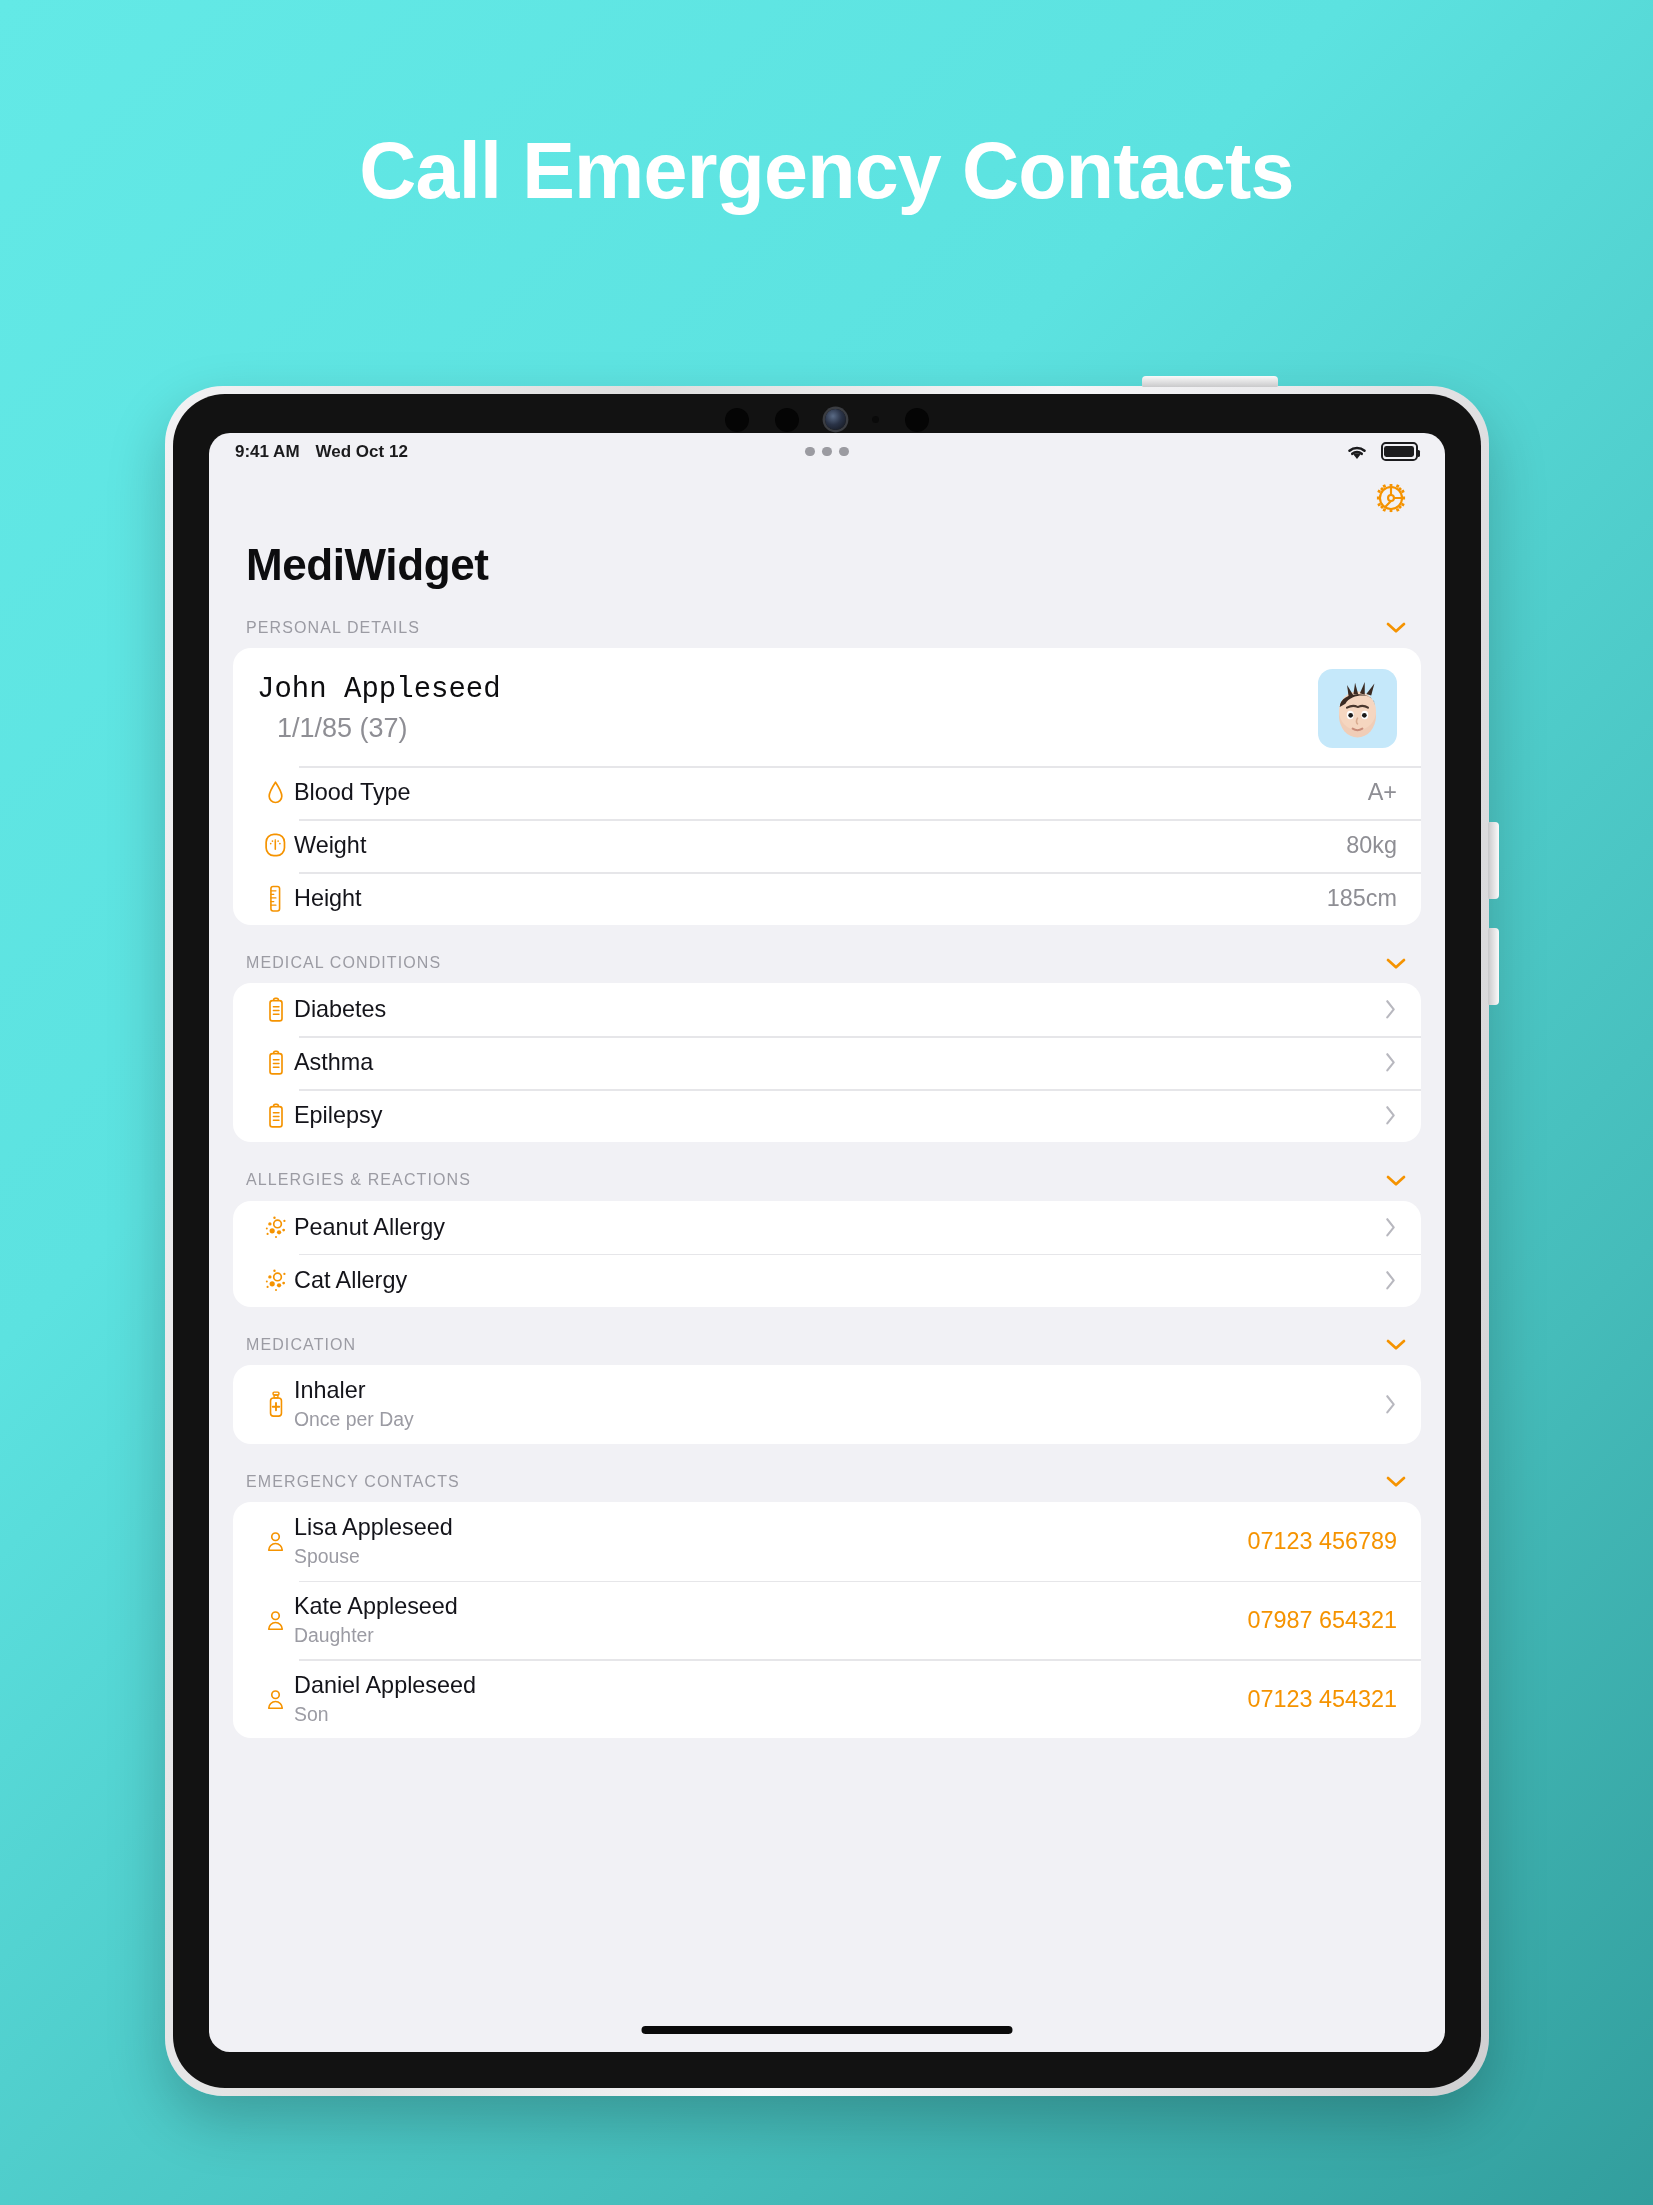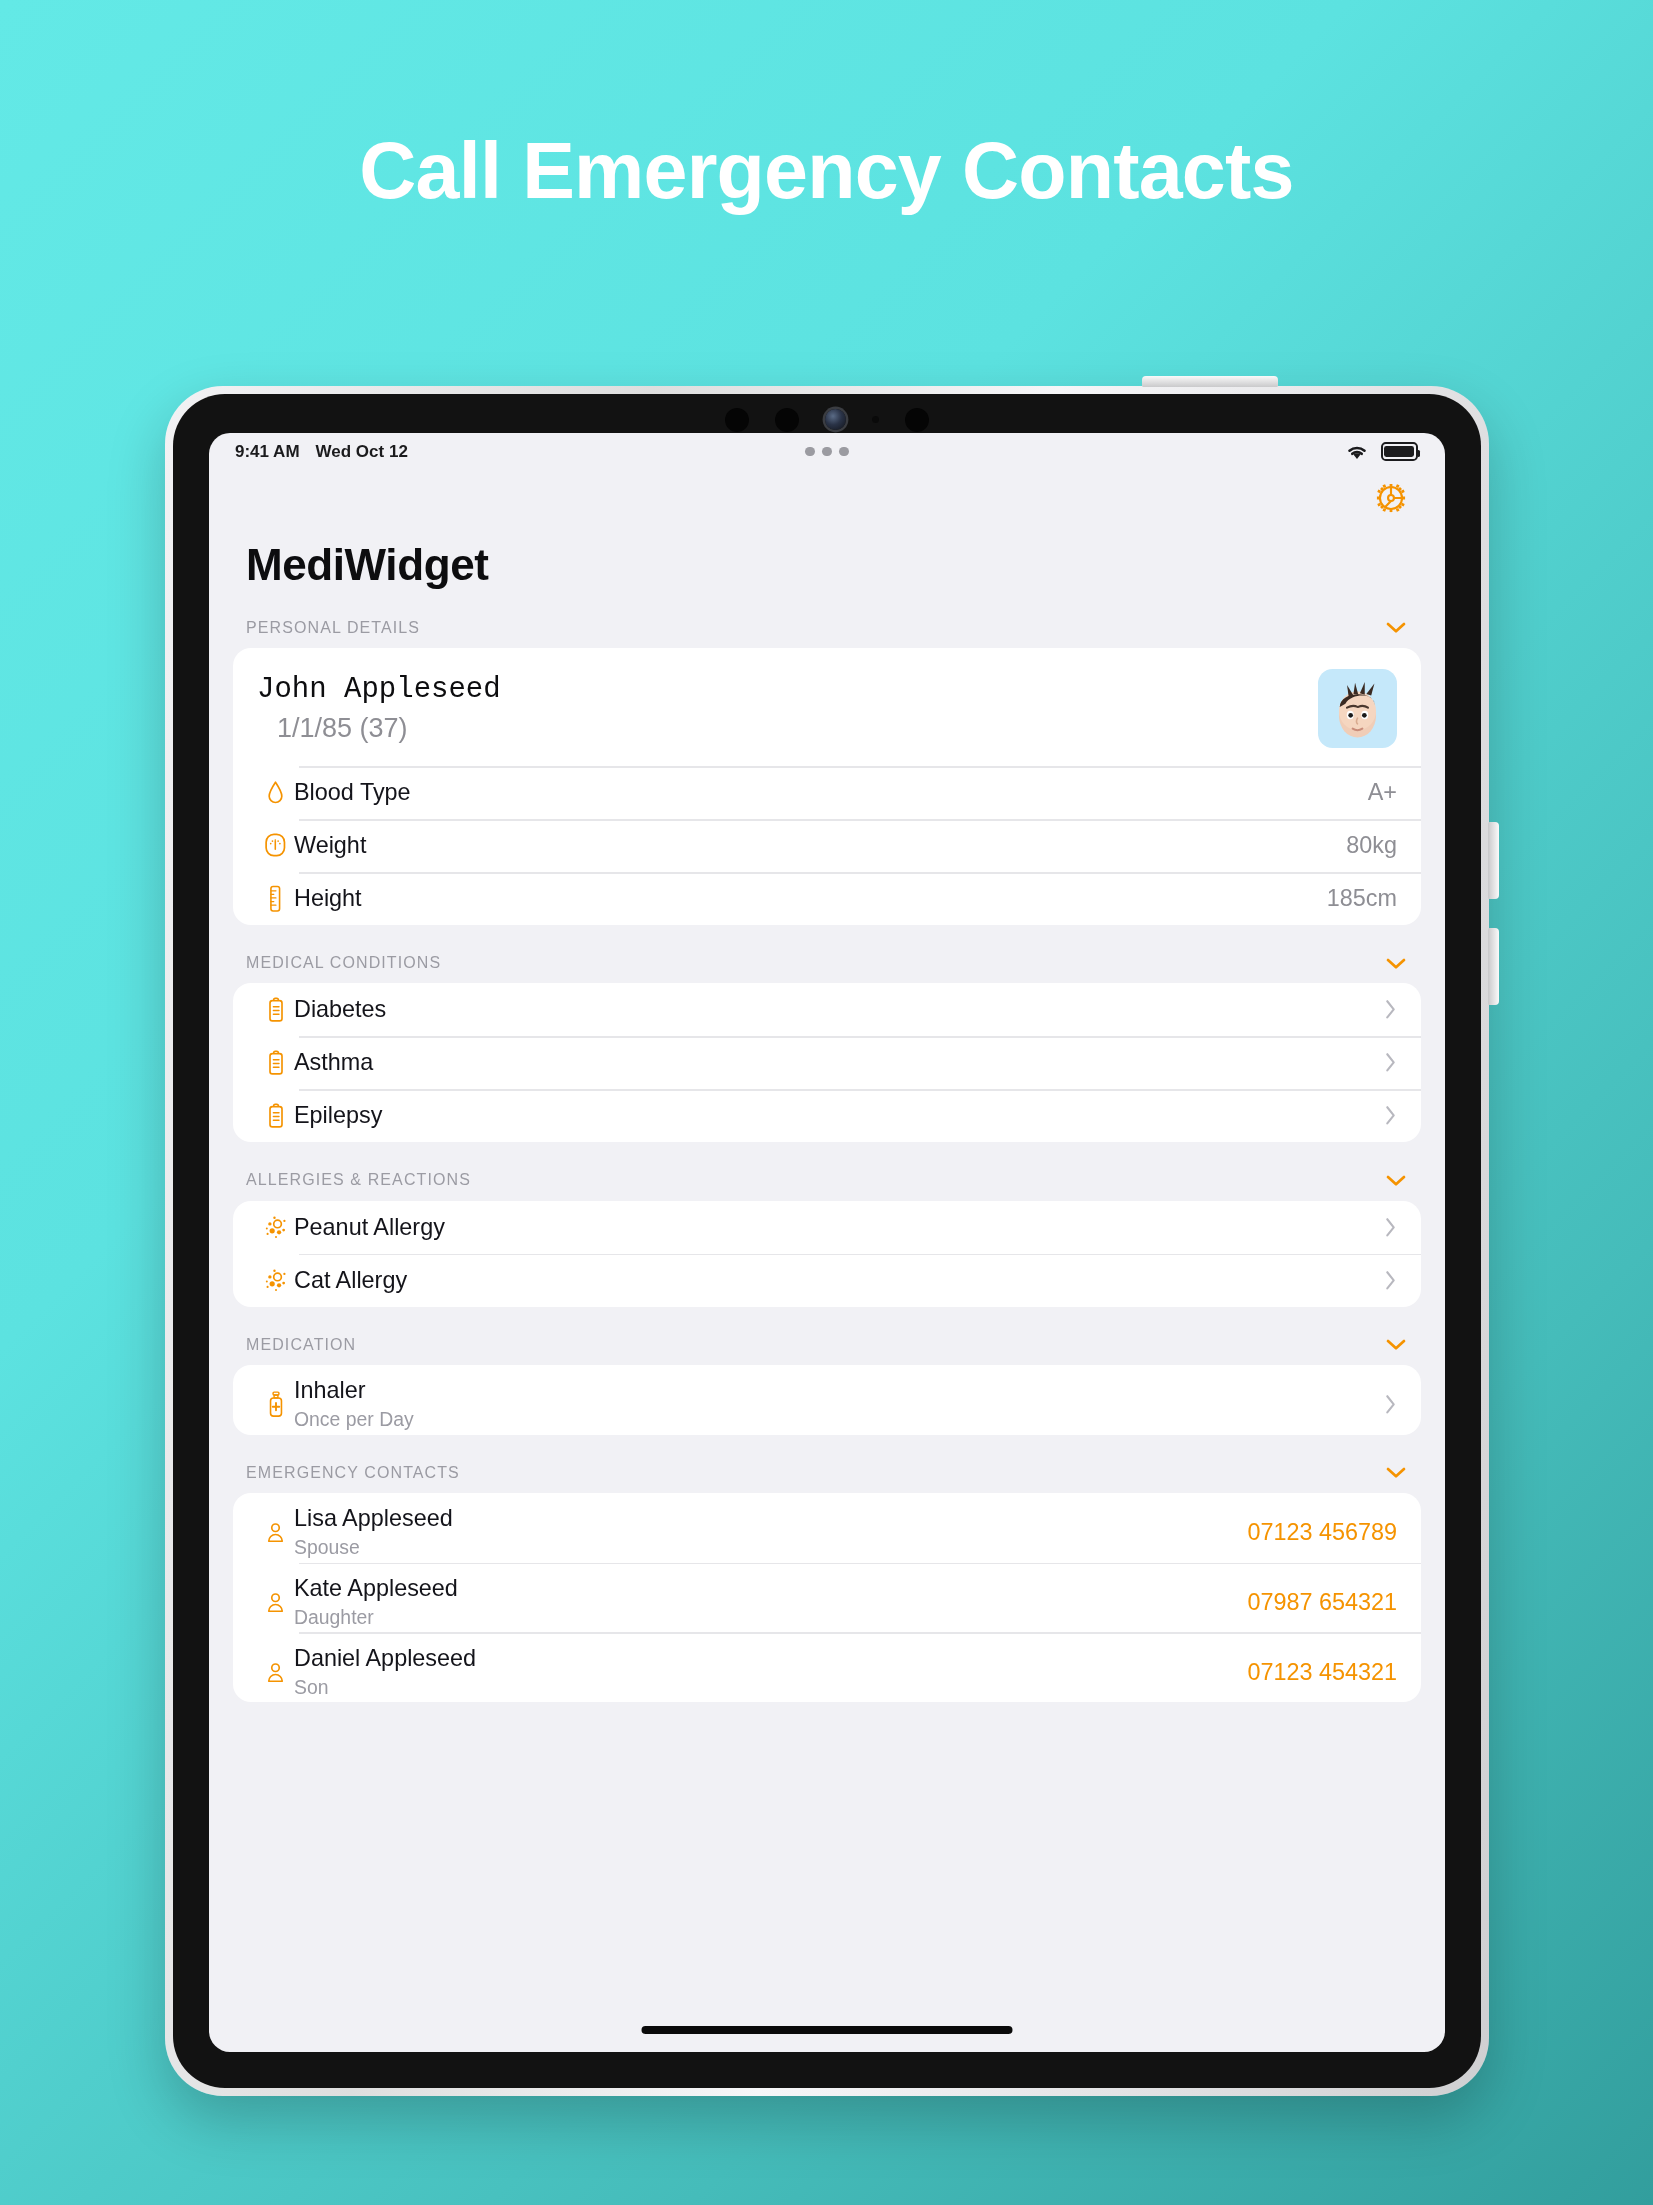--- a/index.html
+++ b/index.html
@@ -151,21 +151,21 @@
   }
   .row + .row::before, .card .row.sep::before{
     content:""; position:absolute; left:66px; right:0; top:0;
     height:1.6px; background:#e6e6e9;
   }
   .row .ico{ width:37px; flex:0 0 37px; display:flex; align-items:center; justify-content:center;}
   .row .label{ font-size:23.4px; color:#14141a; flex:1; }
   .row .value{ font-size:23.4px; color:#8e8e94; }
   .row .chev-right{ width:13px;height:22.6px; margin-left:8px;}
 
-  .row2{ padding-top:11.3px; padding-bottom:2px; min-height:61px;}
+  .row2{ padding-top:11.3px; padding-bottom:11px; min-height:61px;}
   .stack .t{ font-size:23.4px; color:#14141a; line-height:1.25;}
   .stack .s{ font-size:19.4px; color:#9b9ba3; line-height:1.3; margin-top:11px;}
   .phone{ font-size:23.4px; color:#f59300; white-space:nowrap; }
 
   
   .home-ind{
     position:absolute; bottom:18px; left:50%; transform:translateX(-50%);
     width:371px;height:8px;background:#0a0a0a;border-radius:4.8px;
   }
 </style>

